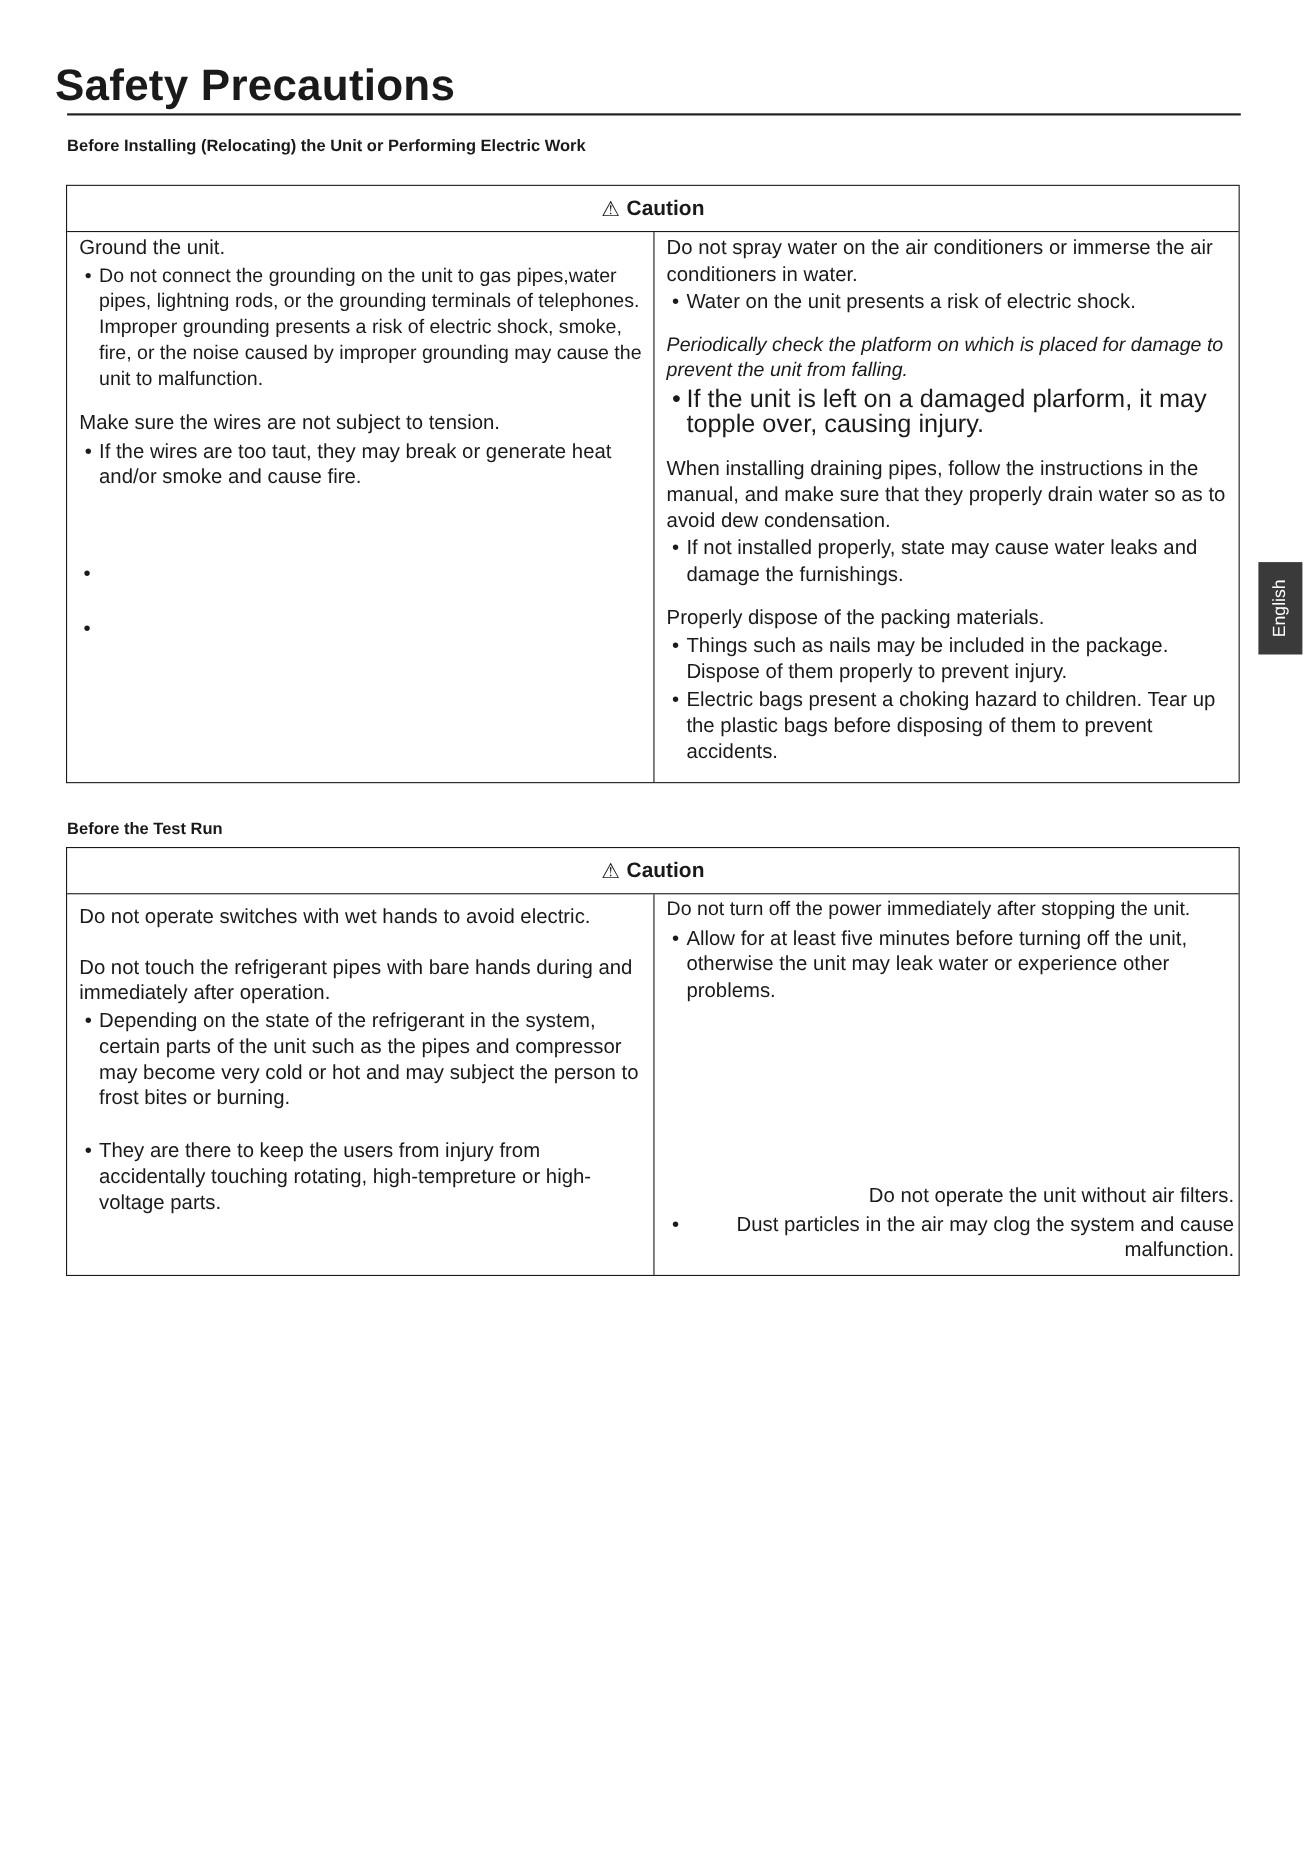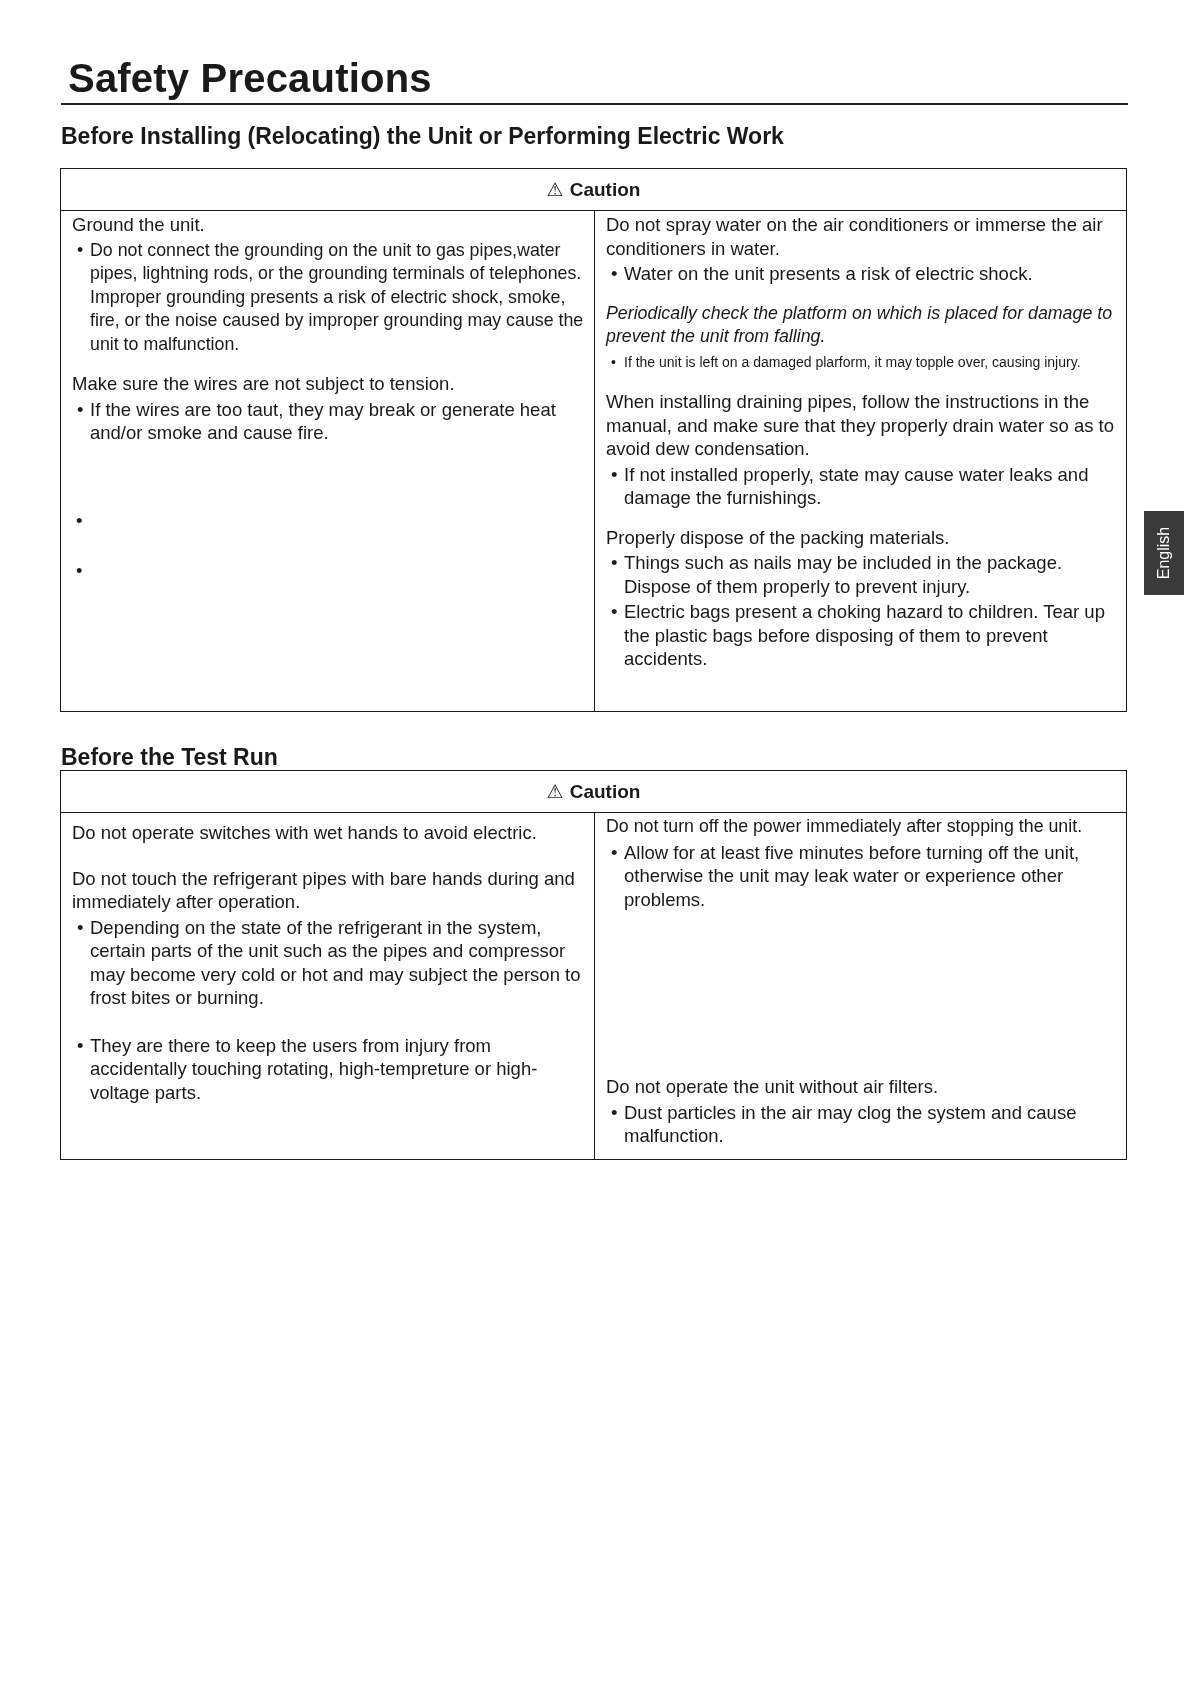--- a/index.html
+++ b/index.html
@@ -1,30 +1,30 @@
 <!DOCTYPE html>
 <html><head>
   <meta charset="utf-8">
   <style>
     html, body { margin: 0; padding: 0; background: #ffffff; }
     body {
       width: 1190px; height: 1684px; position: relative; overflow: hidden;
       font-family: "Liberation Sans", sans-serif; color: #1a1a1a;
     }
     .page-title {
-      position: absolute; left: 68px; top: 58px; margin: 0;
+      position: absolute; left: 50px; top: 58px; margin: 0;
       font-size: 40px; font-weight: bold; letter-spacing: 0.2px; line-height: 1;
     }
     .title-rule {
       position: absolute; left: 61px; top: 103px; width: 1067px; height: 0;
       border-top: 2px solid #222;
     }
     .section-heading {
       position: absolute; left: 61px; margin: 0;
-      font-size: 23px; font-weight: bold; line-height: 1;
+      font-size: 15px; font-weight: bold; line-height: 1;
     }
     .caution-table {
       position: absolute; left: 60px; width: 1067px;
       border: 1.5px solid #1a1a1a; box-sizing: border-box;
     }
     .caution-header {
       height: 42px; box-sizing: border-box; border-bottom: 1.5px solid #1a1a1a;
       display: flex; align-items: center; justify-content: center;
       font-size: 19px; font-weight: bold;
     }
@@ -85,21 +85,21 @@
       <span class="orphan-bullet" style="top:348px;">•</span>
     </div>
     <div class="col col-right">
       <div class="item">
         <p class="item-title">Do not spray water on the air conditioners or immerse the air conditioners in water.</p>
         <p class="bullet">Water on the unit presents a risk of electric shock.</p>
       </div>
       <div class="gap"></div>
       <div class="item">
         <p class="item-title" style="font-size:17.8px;font-style:italic;">Periodically check the platform on which is placed for damage to prevent the unit from falling.</p>
-        <p class="bullet" style="font-size:14px;">If the unit is left on a damaged plarform, it may topple over, causing injury.</p>
+        <p class="bullet" style="font-size:23px;">If the unit is left on a damaged plarform, it may topple over, causing injury.</p>
       </div>
       <div class="gap"></div>
       <div class="item">
         <p class="item-title">When installing draining pipes, follow the instructions in the manual, and make sure that they properly drain water so as to avoid dew condensation.</p>
         <p class="bullet">If not installed properly, state may cause water leaks and damage the furnishings.</p>
       </div>
       <div class="gap"></div>
       <div class="item">
         <p class="item-title">Properly dispose of the packing materials.</p>
         <p class="bullet">Things such as nails may be included in the package. Dispose of them properly  to prevent injury.</p>
@@ -129,21 +129,21 @@
       <div class="gap" style="height:22px;"></div>
       <div class="item">
         <p class="bullet">They are there to keep the users from injury from accidentally touching rotating, high-tempreture or high-voltage parts.</p>
       </div>
     </div>
     <div class="col col-right" style="position:relative;">
       <div class="item">
         <p class="item-title" style="font-size:17.8px;">Do not turn off the power immediately after stopping the unit.</p>
         <p class="bullet">Allow for at least five minutes before turning off the unit, otherwise the unit may leak water or experience other problems.</p>
       </div>
-      <div class="item" style="position:absolute; left:11px; right:4px; top:262px;">
+      <div class="item" style="position:absolute; left:11px; right:4px; top:262px;text-align:right;">
         <p class="item-title">Do not operate the unit without air filters.</p>
         <p class="bullet">Dust particles in the air may clog the system and cause malfunction.</p>
       </div>
     </div>
   </div>
 </div>
 
 <div class="lang-tab">
   <span>English</span>
 </div>

